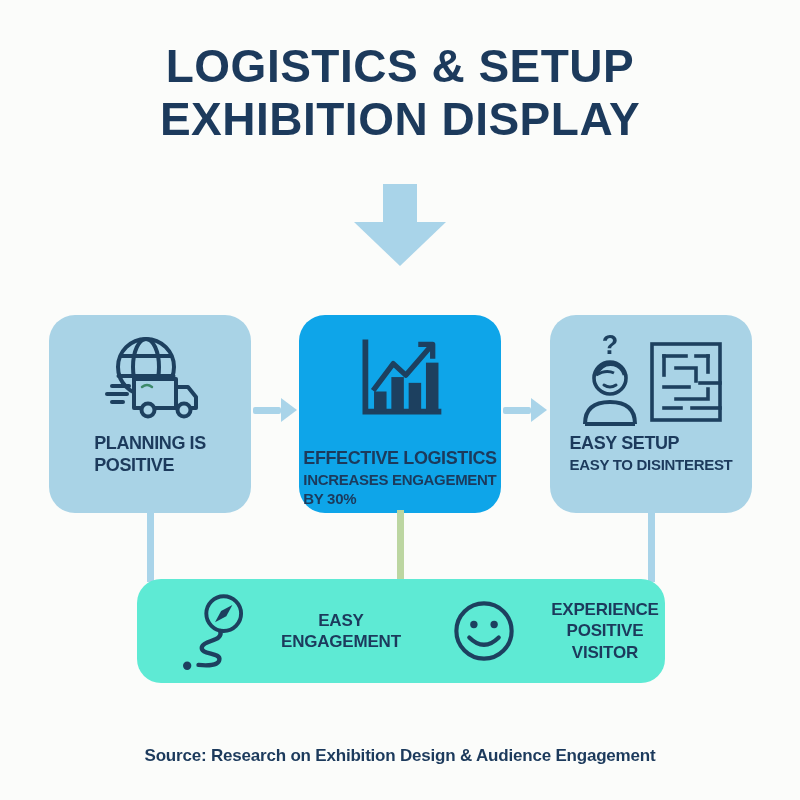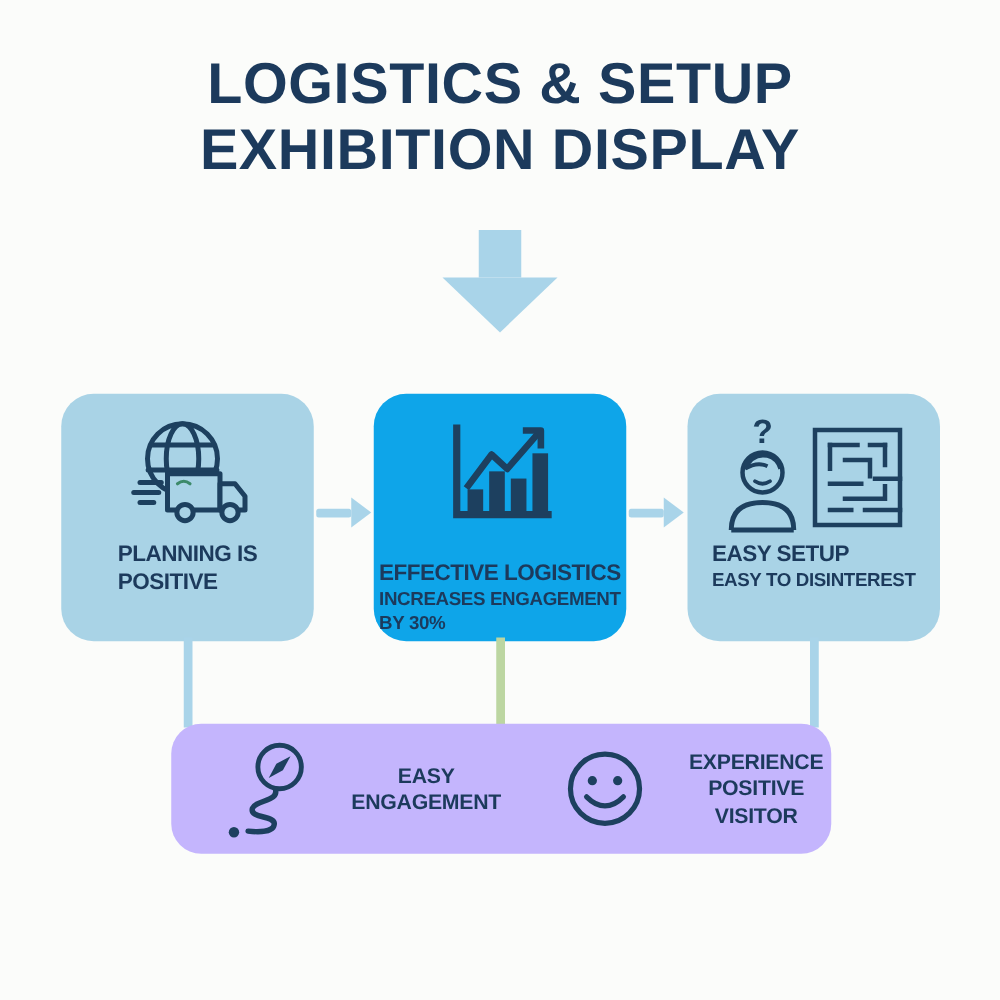--- a/index.html
+++ b/index.html
@@ -48,21 +48,21 @@
   .flow-arrow-1{left:253px;}
   .flow-arrow-2{left:503px;}
   
   .conn{position:absolute;top:510px;width:7px;height:72px;}
   .conn-left{left:147px;background:#a9d4e9;}
   .conn-mid{left:397px;background:#bcd6a1;}
   .conn-right{left:648px;background:#a9d4e9;}
   
   .bottom-bar{
     position:absolute;left:137px;top:579px;width:528px;height:104px;
-    border-radius:24px;background:#c4b5fd;
+    border-radius:24px;background:#5eead4;
     display:flex;align-items:center;
   }
   .bar-item{display:flex;align-items:center;}
   .bar-item-1{margin-left:38px;}
   .bar-item-2{margin-left:48px;}
   .bar-label{
     text-align:center;font-size:17px;font-weight:800;line-height:1.25;
     letter-spacing:-0.2px;margin-left:26px;color:#1c3a5c;
   }
   
@@ -206,14 +206,15 @@
           <path d="M22 45 Q 38 61, 54 45" stroke="#1d405f" stroke-width="4.5" fill="none" stroke-linecap="round"></path>
         </svg>
       </span>
       <div class="bar-label">
         <div>EXPERIENCE</div>
         <div>POSITIVE VISITOR</div>
       </div>
     </div>
   </div>
 
+  <div class="source">Source: Research on Exhibition Design &amp; Audience Engagement</div>
 
 </div>
 
 </body></html>

